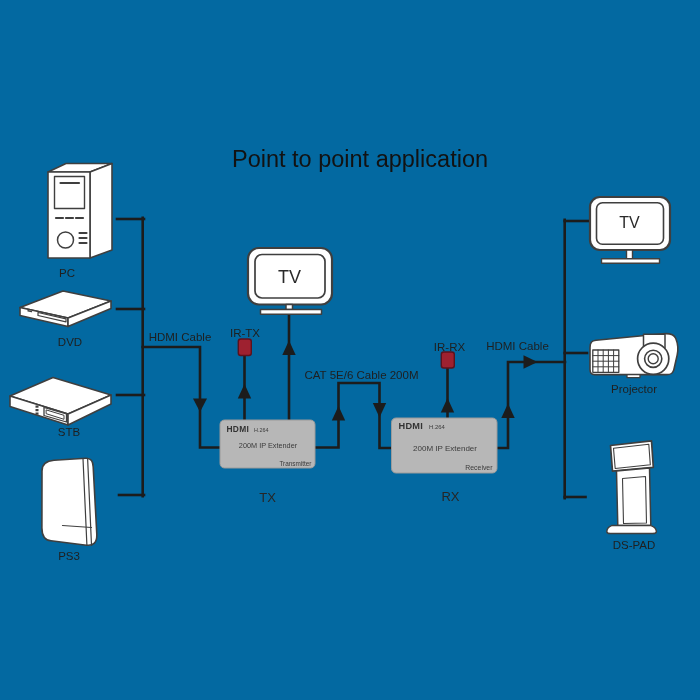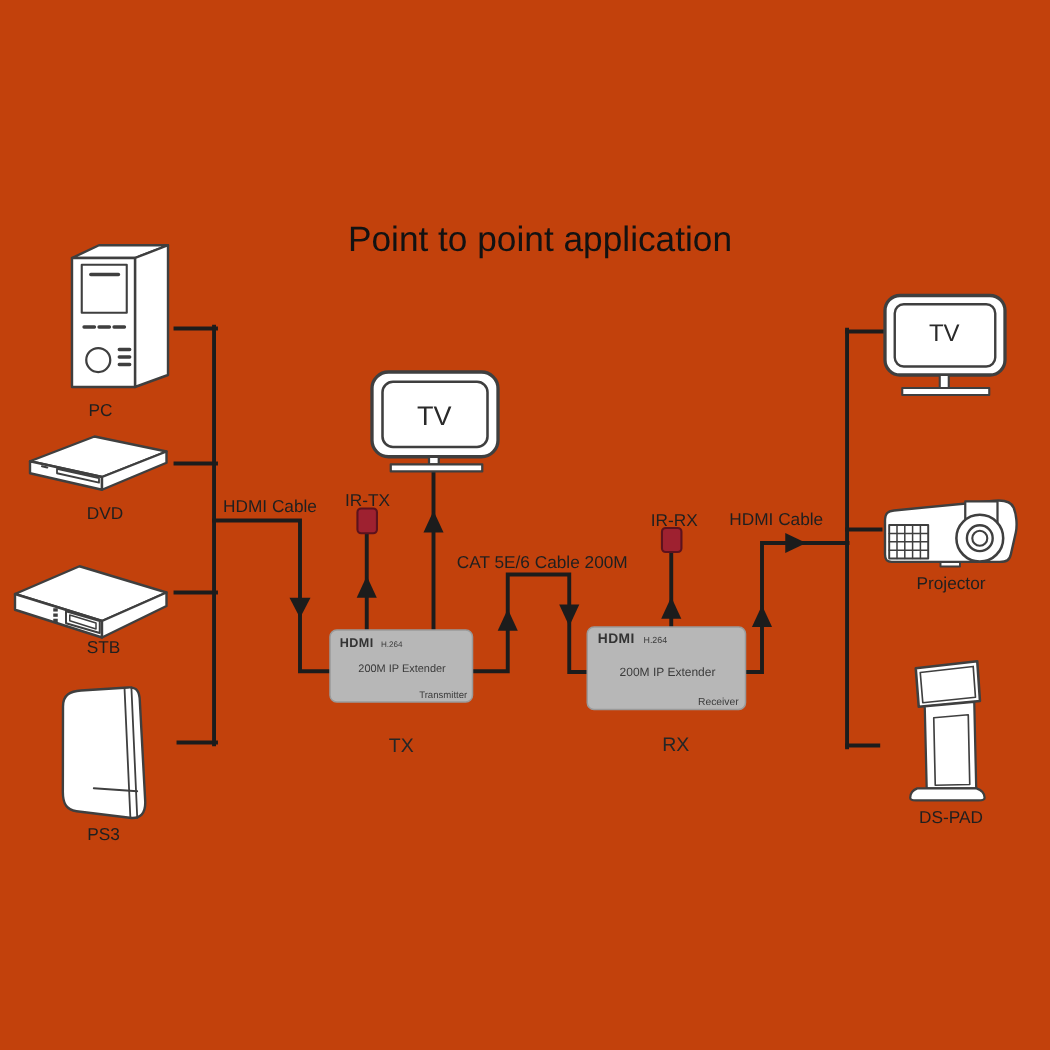--- a/index.html
+++ b/index.html
@@ -1,17 +1,17 @@
 <!DOCTYPE html>
 <html><head>
 <meta charset="utf-8">
 <style>
   html,body{margin:0;padding:0;background:#ffffff;}
   body{width:700px;height:700px;font-family:"Liberation Sans", sans-serif;}
-  .canvas{position:relative;width:700px;height:700px;overflow:hidden;background:#c2410c;}
+  .canvas{position:relative;width:700px;height:700px;overflow:hidden;background:#0369a1;}
   svg{display:block;}
   .title-text{font-size:23.5px;fill:#121212;}
   .dev-label{font-size:11.5px;fill:#1f1f1f;}
   .cable-label{font-size:11.5px;fill:#1f1f1f;}
   .tv-label-big{font-size:18px;fill:#2a2a2a;}
   .tv-label-med{font-size:16px;fill:#2a2a2a;}
   .tag-label{font-size:13px;fill:#262626;}
   .box-brand{font-size:8.4px;font-weight:bold;fill:#333333;letter-spacing:.3px;}
   .box-brand-rx{font-size:9.2px;font-weight:bold;fill:#333333;letter-spacing:.3px;}
   .box-codec{font-size:5.4px;fill:#3b3b3b;}

